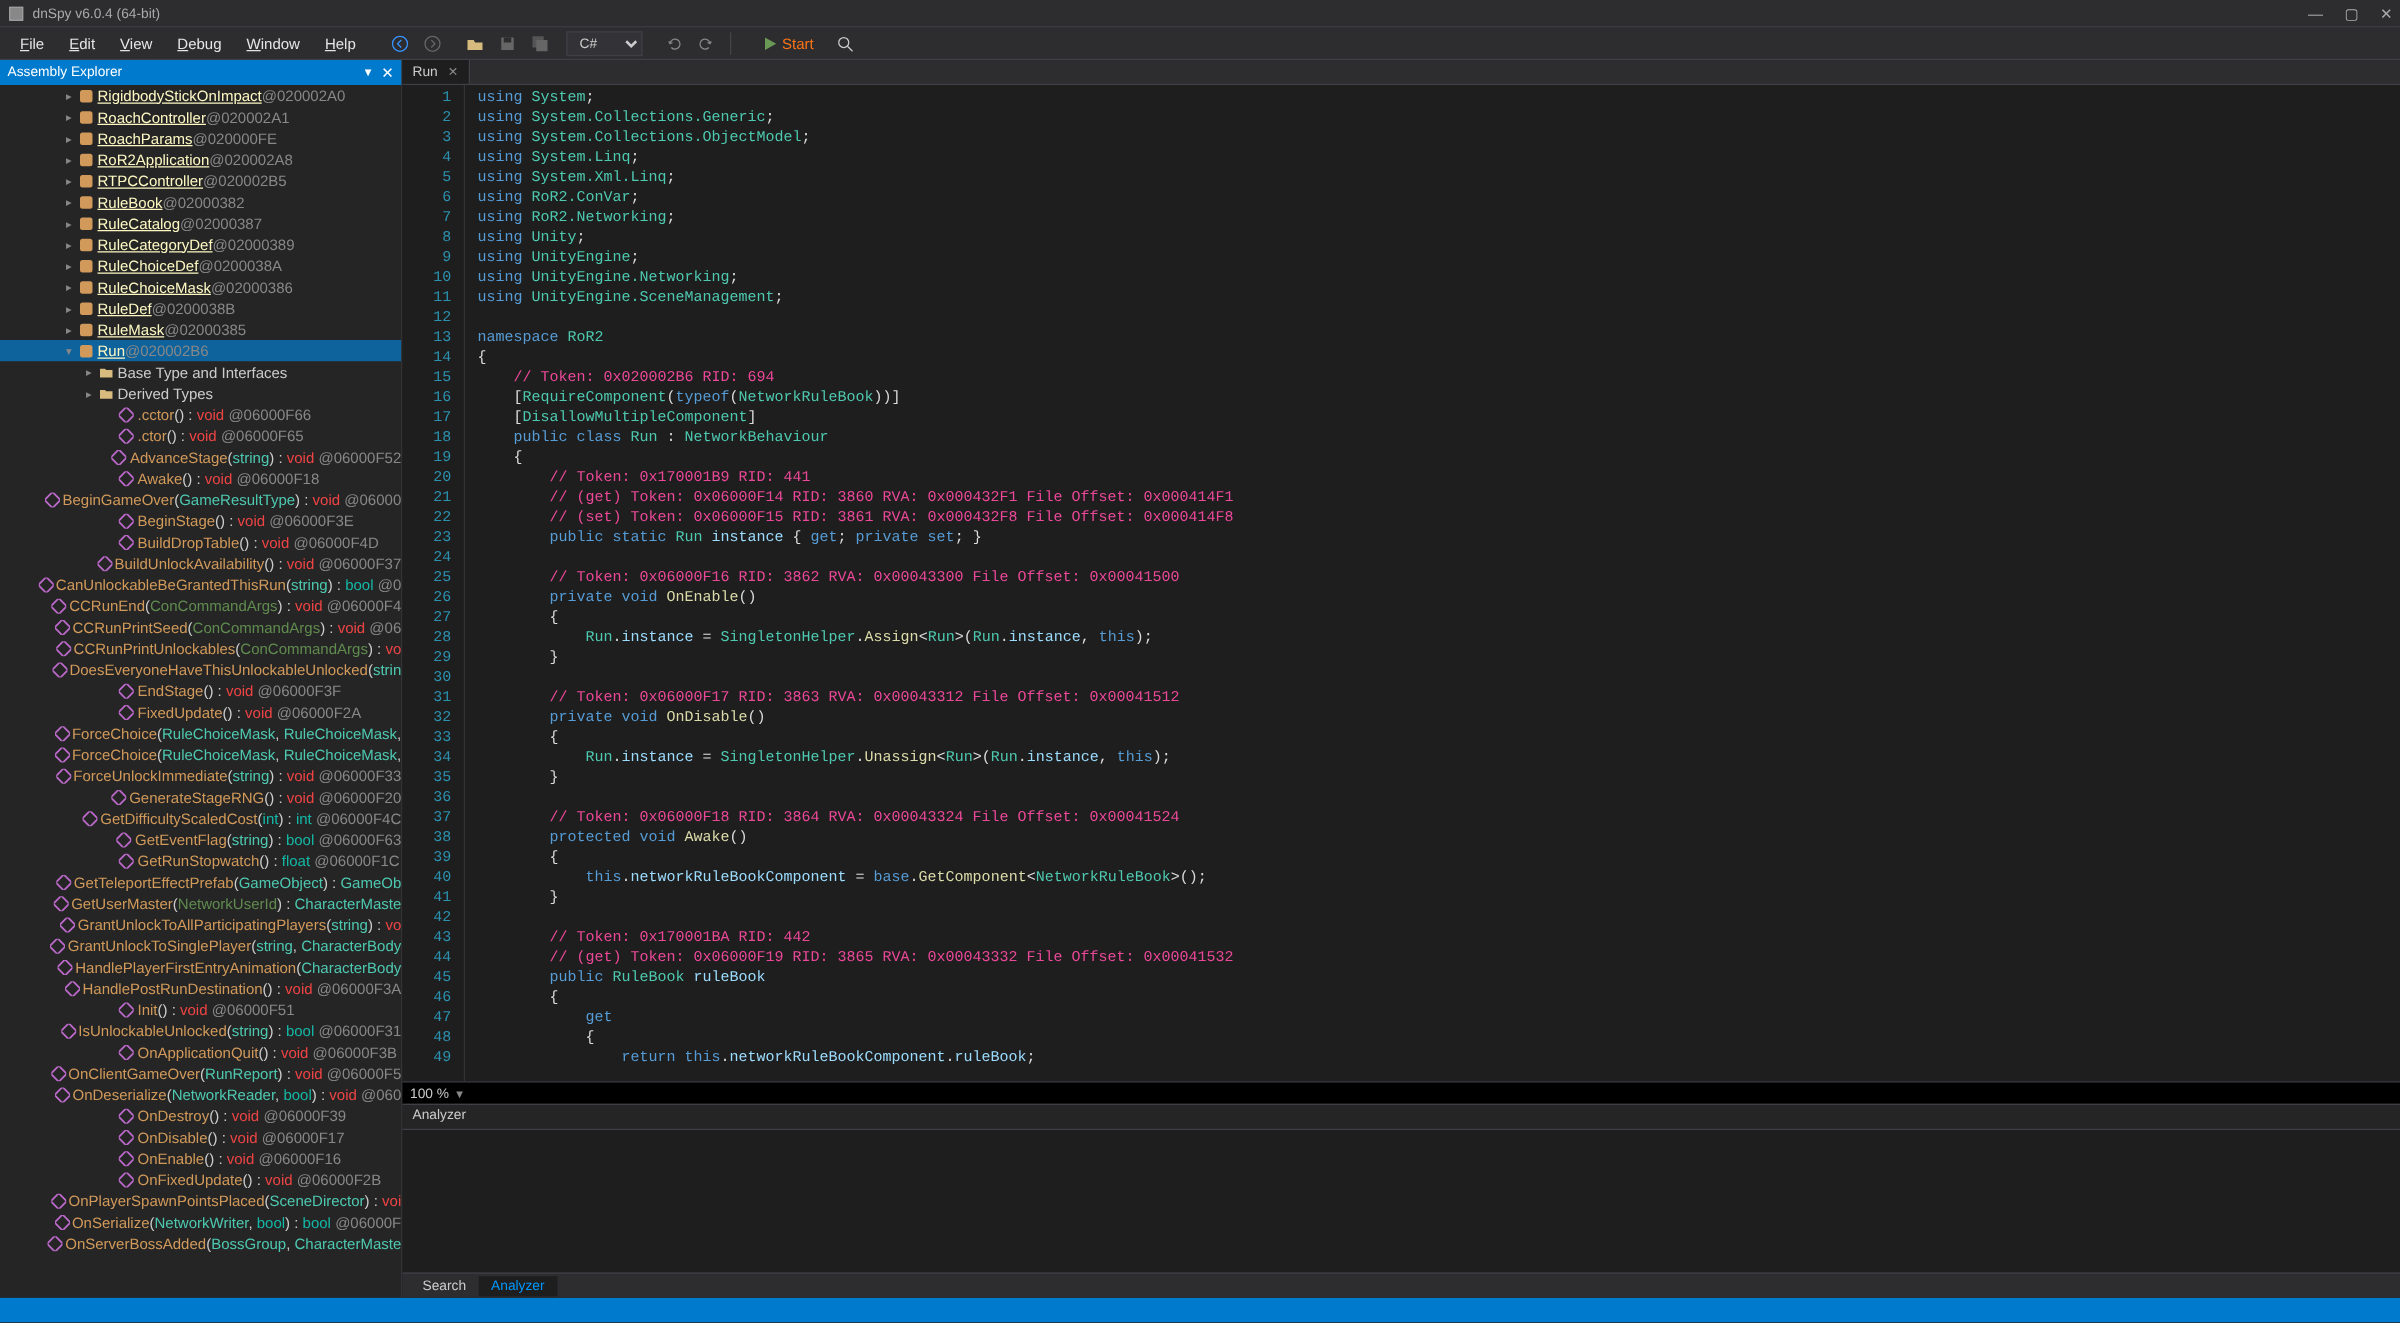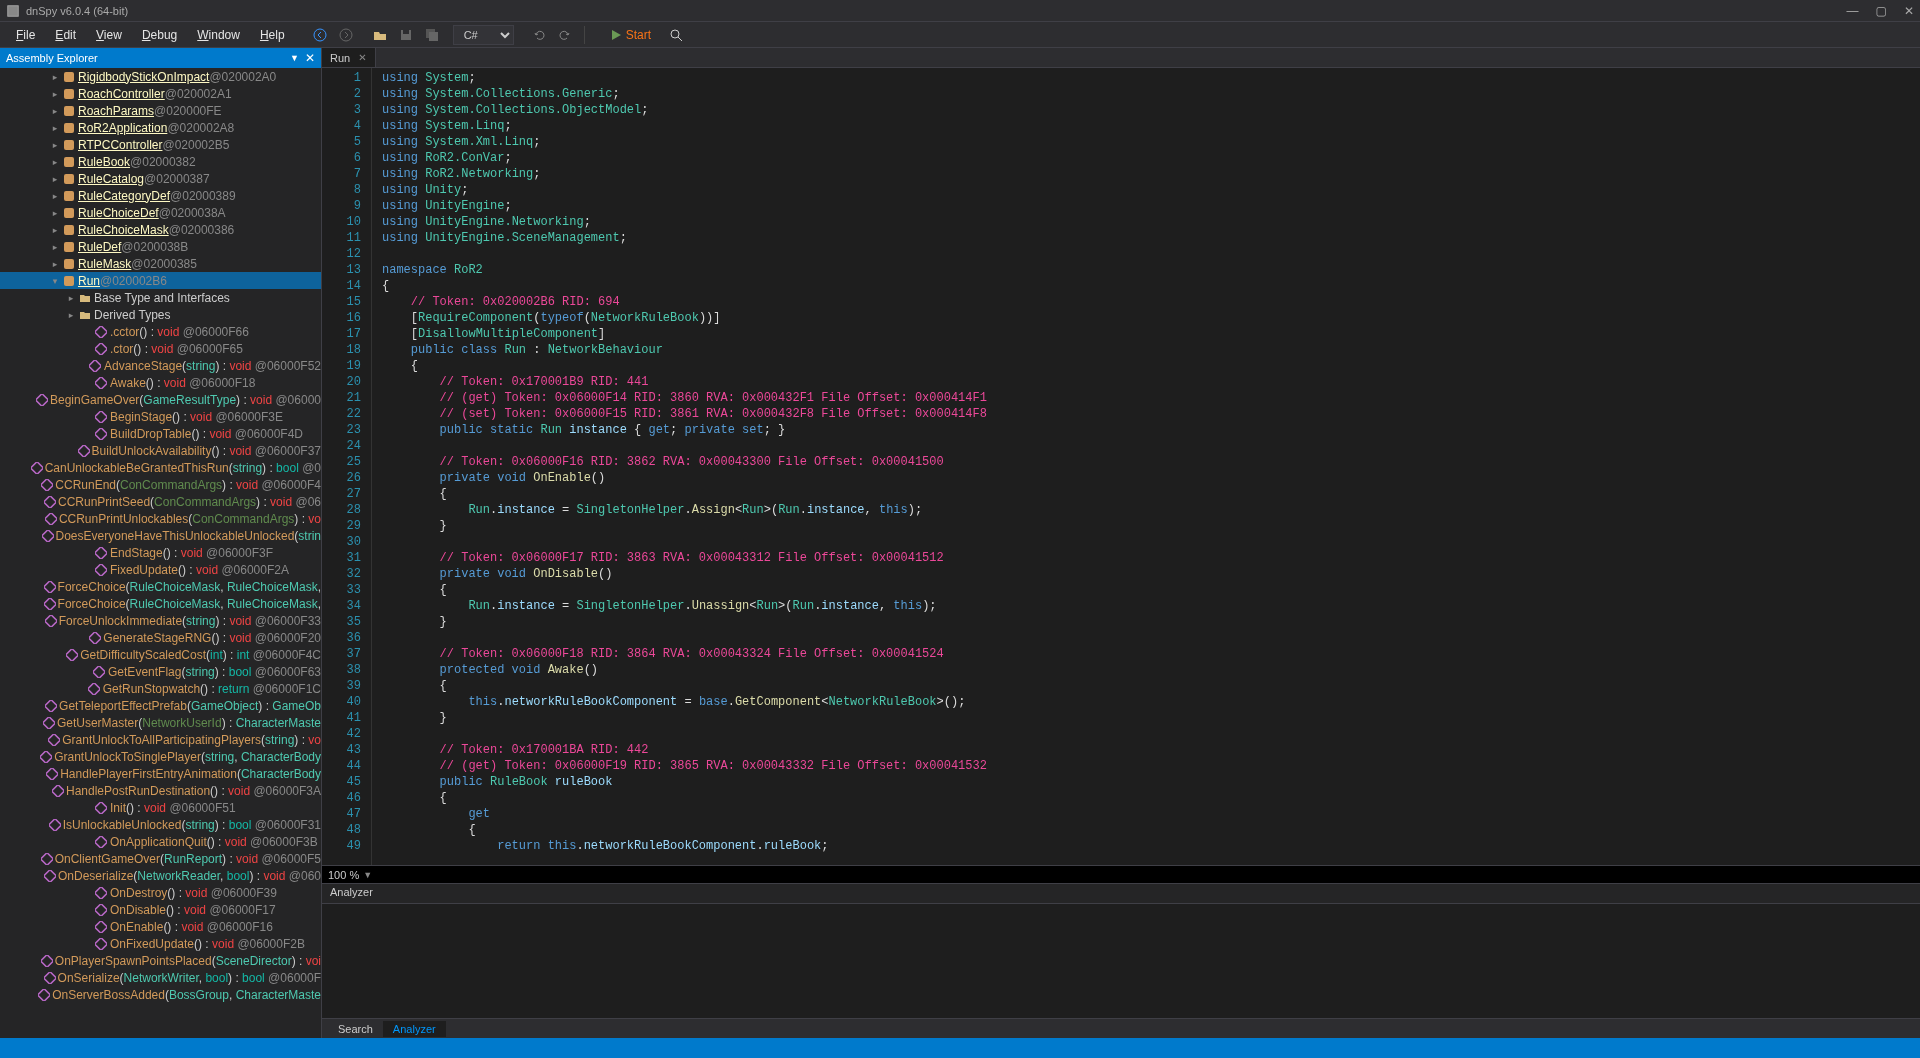--- a/index.html
+++ b/index.html
@@ -712,21 +712,21 @@
           <span><span class="c-method">GetEventFlag</span>(<span class="c-type">string</span>) : <span class="c-bool">bool</span> <span class="c-at">@06000F63</span></span>
         </div>
         <div class="tree-row">
           <span class="tree-indent" style="width:80px"></span>
           <span class="tree-caret"></span>
           <span class="tree-icon">
             <svg width="12" height="12" viewBox="0 0 12 12">
               <rect x="1.5" y="1.5" width="9" height="9" fill="none" stroke="#b968c7" stroke-width="1.5" transform="rotate(45 6 6)"></rect>
             </svg>
           </span>
-          <span><span class="c-method">GetRunStopwatch</span>() : <span class="c-bool">return</span> <span class="c-at">@06000F1C</span></span>
+          <span><span class="c-method">GetRunStopwatch</span>() : <span class="c-bool">float</span> <span class="c-at">@06000F1C</span></span>
         </div>
         <div class="tree-row">
           <span class="tree-indent" style="width:80px"></span>
           <span class="tree-caret"></span>
           <span class="tree-icon">
             <svg width="12" height="12" viewBox="0 0 12 12">
               <rect x="1.5" y="1.5" width="9" height="9" fill="none" stroke="#b968c7" stroke-width="1.5" transform="rotate(45 6 6)"></rect>
             </svg>
           </span>
           <span><span class="c-method">GetTeleportEffectPrefab</span>(<span class="c-type">GameObject</span>) : <span class="c-type">GameOb</span></span>

